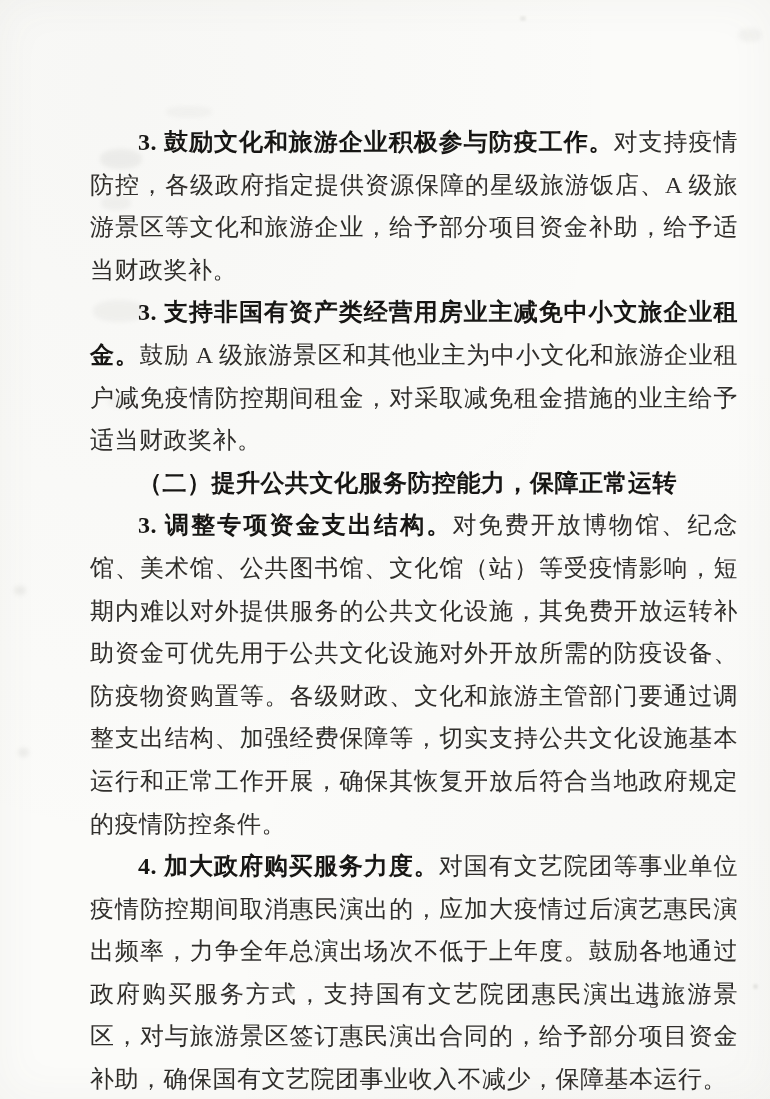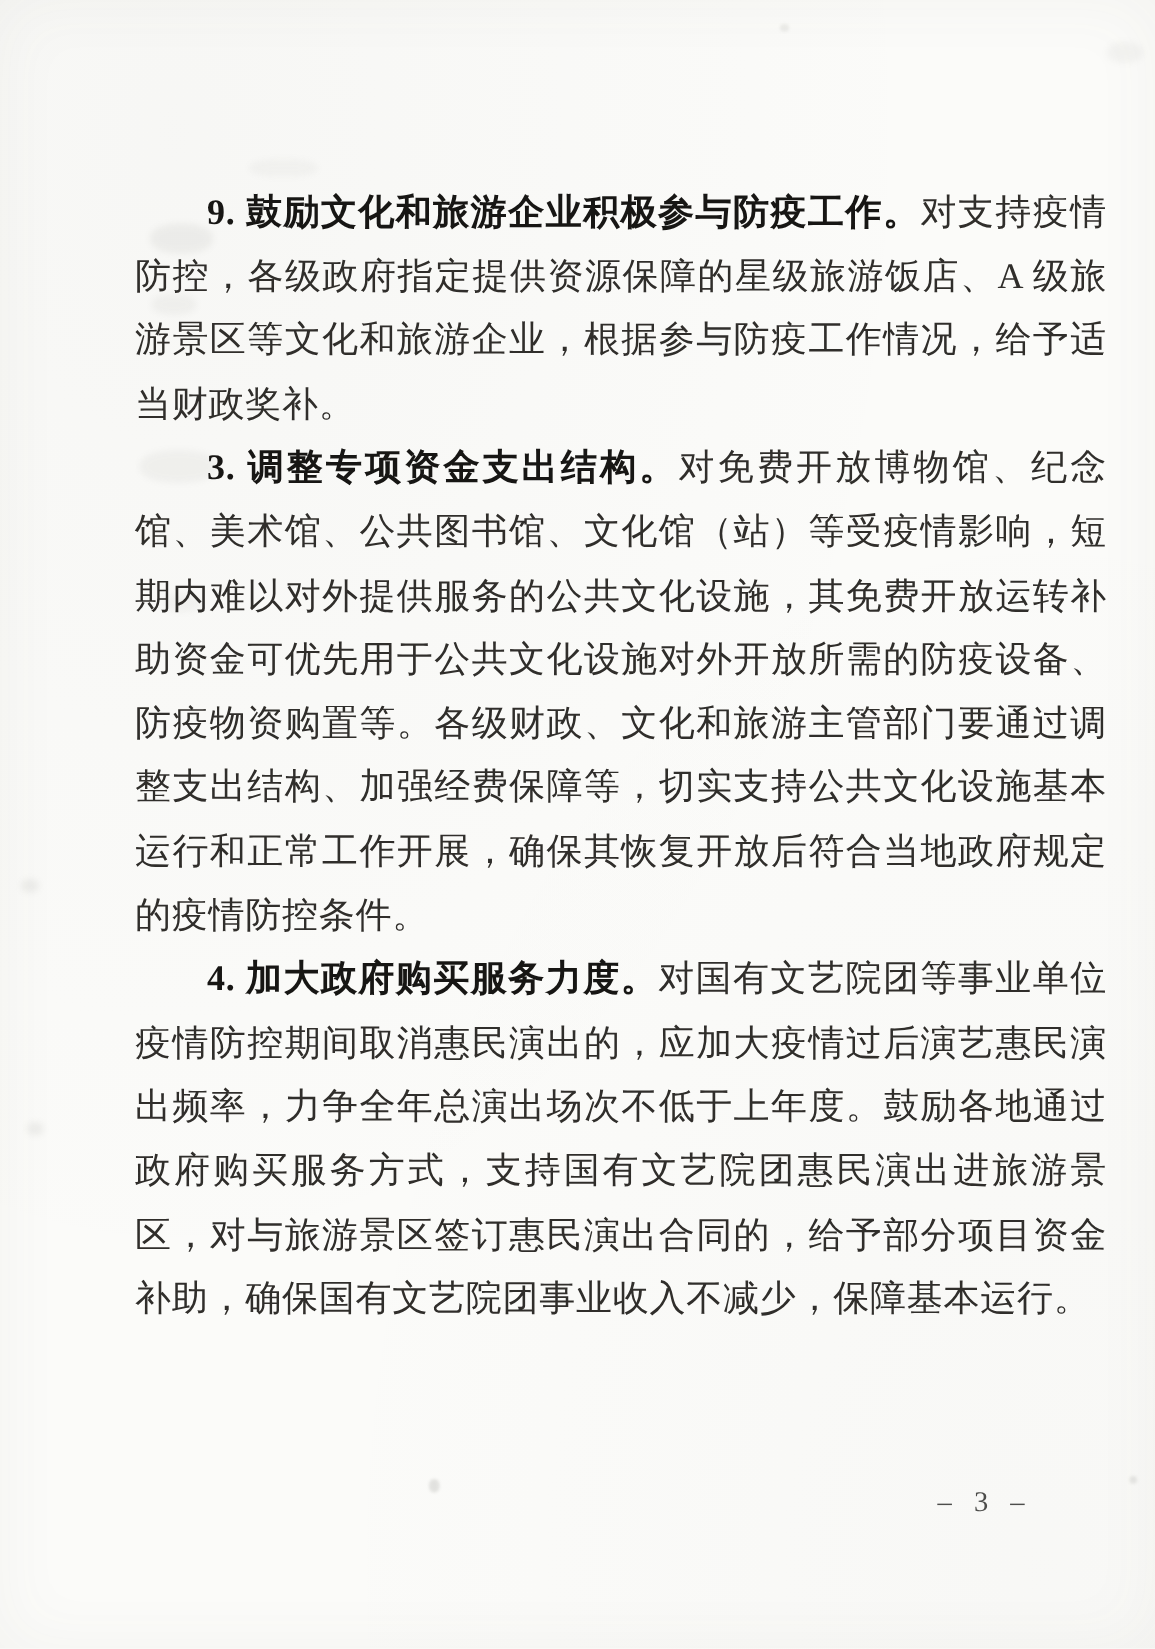--- a/index.html
+++ b/index.html
@@ -84,23 +84,25 @@
   <i class="sm s5"></i>
   <i class="sm s6"></i>
   <i class="sm s7"></i>
   <i class="sm s8"></i>
   <i class="sm s9"></i>
   <i class="sm s10"></i>
   <i class="sm s11"></i>
 
   <div class="doc">
 
-    <p class="para"><span class="b">9. 鼓励文化和旅游企业积极参与防疫工作。</span><span>对支持疫情防控，各级政府指定提供资源保障的星级旅游饭店、A 级旅游景区等文化和旅游企业，根据参与防疫工作情况，给予适当财政奖补。</span></p>
+    <p class="para"><span class="b">3. 鼓励文化和旅游企业积极参与防疫工作。</span><span>对支持疫情防控，各级政府指定提供资源保障的星级旅游饭店、A 级旅游景区等文化和旅游企业，给予部分项目资金补助，给予适当财政奖补。</span></p>
 
+    <p class="para"><span class="b">3. 支持非国有资产类经营用房业主减免中小文旅企业租金。</span><span>鼓励 A 级旅游景区和其他业主为中小文化和旅游企业租户减免疫情防控期间租金，对采取减免租金措施的业主给予适当财政奖补。</span></p>
 
+    <p class="para heading"><span class="b">（二）提升公共文化服务防控能力，保障正常运转</span><span></span></p>
 
     <p class="para"><span class="b">3. 调整专项资金支出结构。</span><span>对免费开放博物馆、纪念馆、美术馆、公共图书馆、文化馆（站）等受疫情影响，短期内难以对外提供服务的公共文化设施，其免费开放运转补助资金可优先用于公共文化设施对外开放所需的防疫设备、防疫物资购置等。各级财政、文化和旅游主管部门要通过调整支出结构、加强经费保障等，切实支持公共文化设施基本运行和正常工作开展，确保其恢复开放后符合当地政府规定的疫情防控条件。</span></p>
 
     <p class="para"><span class="b">4. 加大政府购买服务力度。</span><span>对国有文艺院团等事业单位疫情防控期间取消惠民演出的，应加大疫情过后演艺惠民演出频率，力争全年总演出场次不低于上年度。鼓励各地通过政府购买服务方式，支持国有文艺院团惠民演出进旅游景区，对与旅游景区签订惠民演出合同的，给予部分项目资金补助，确保国有文艺院团事业收入不减少，保障基本运行。</span></p>
 
   </div>
 
   <div class="pagenum">– 3 –</div>
 
 </div>

